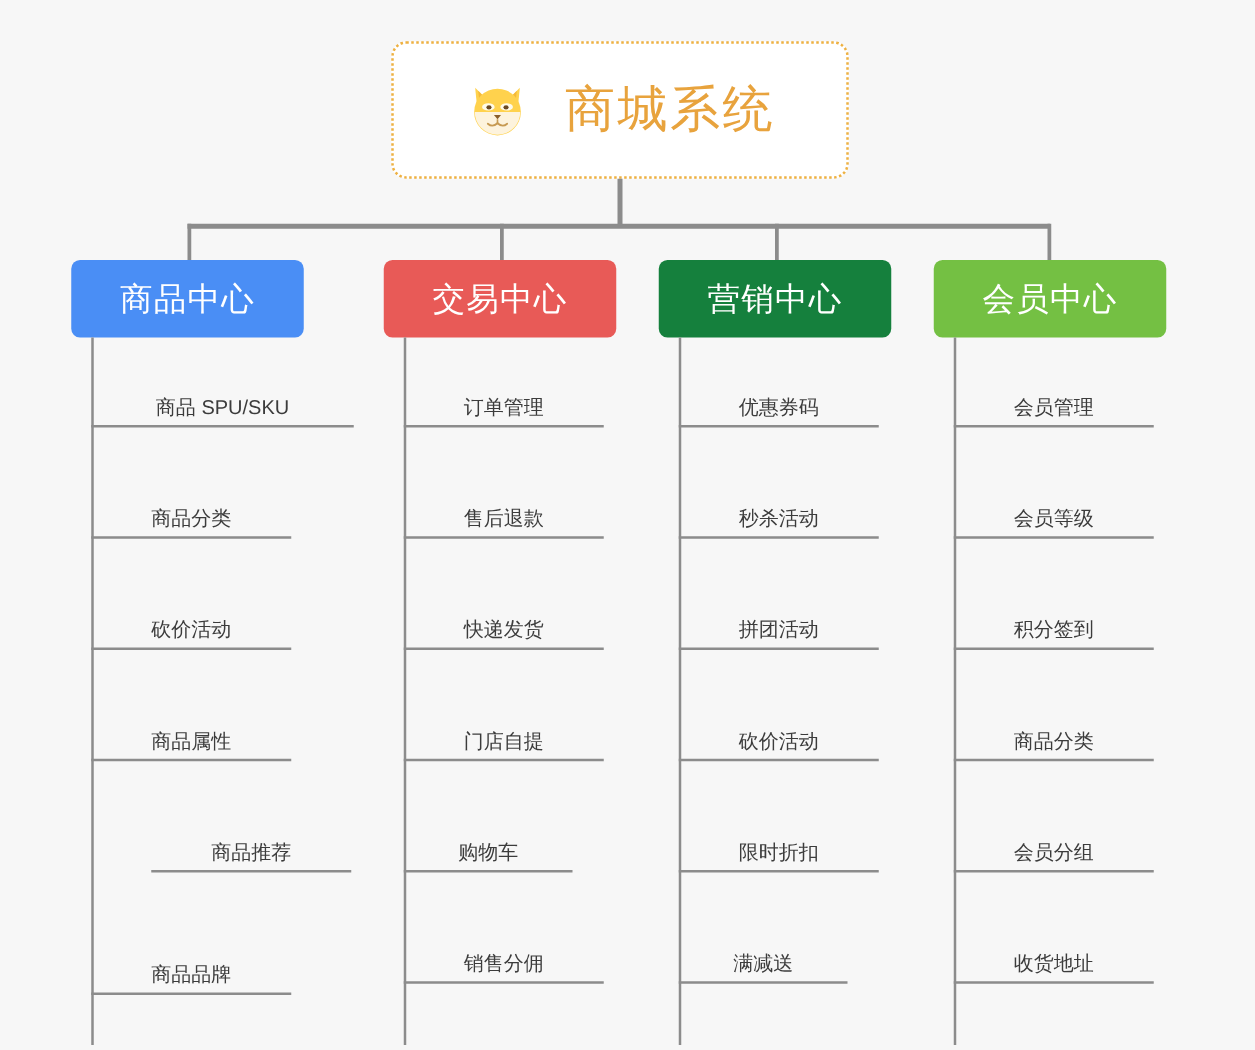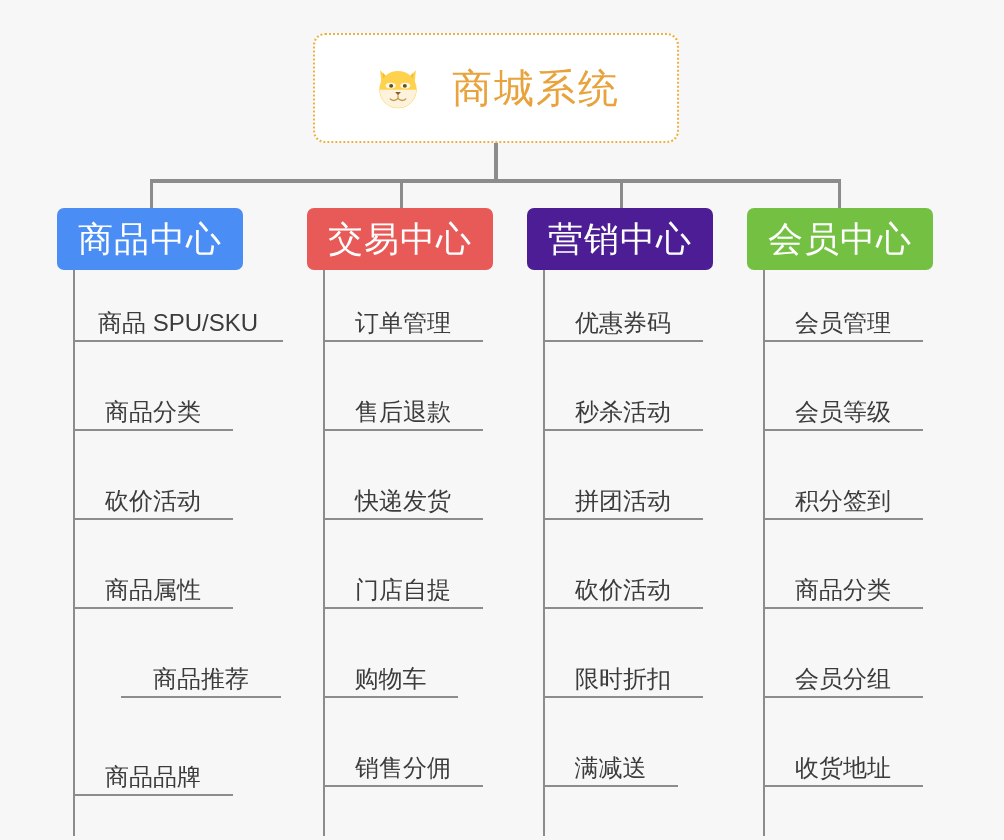--- a/index.html
+++ b/index.html
@@ -65,21 +65,21 @@
   .cat-box {
     position: absolute;
     left: 0;
     top: 0;
     height: 62px;
     border-radius: 7px;
     display: flex;
     align-items: center;
     justify-content: center;
     color: #ffffff;
-    font-size: 35px;
+    font-size: 26px;
     letter-spacing: 1px;
     white-space: nowrap;
     font-family: Liberation Mono, monospace;
   }
   .cat-spine {
     position: absolute;
     left: 16px;
     top: 62px;
     width: 2px;
     background: #8c8c8c;
@@ -88,21 +88,21 @@
     position: absolute;
     left: 16px;
     height: 50px;
     border-bottom: 2px solid #8c8c8c;
     display: flex;
     align-items: flex-end;
     justify-content: center;
     padding: 0 14px 4px 14px;
   }
   .leaf-label {
-    font-size: 24px;
+    font-size: 16px;
     color: #3c3c3c;
     white-space: nowrap;
     line-height: 1.1;
   }
 </style>
 </head>
 <body>
 
 <div id="canvas">
 
@@ -179,21 +179,21 @@
       </div>
     <div class="leaf" style="top:440px; width:135px;">
       <span class="leaf-label">购物车</span>
       </div>
     <div class="leaf" style="top:529px; width:160px;text-align:center;">
       <span class="leaf-label">销售分佣</span>
       </div>
   </div>
 
   <div class="column" style="left:527px;">
-    <div class="cat-box" style="width:186px; background:#4c1d95;">
+    <div class="cat-box" style="width:186px; background:#15803d;">
       <span>营销中心</span>
     </div>
     <div class="cat-spine" style="height:566px;"></div>
     <div class="leaf" style="top:84px;  width:160px;">
       <span class="leaf-label">优惠券码</span>
       </div>
     <div class="leaf" style="top:173px; width:160px;">
       <span class="leaf-label">秒杀活动</span>
       </div>
     <div class="leaf" style="top:262px; width:160px;">

